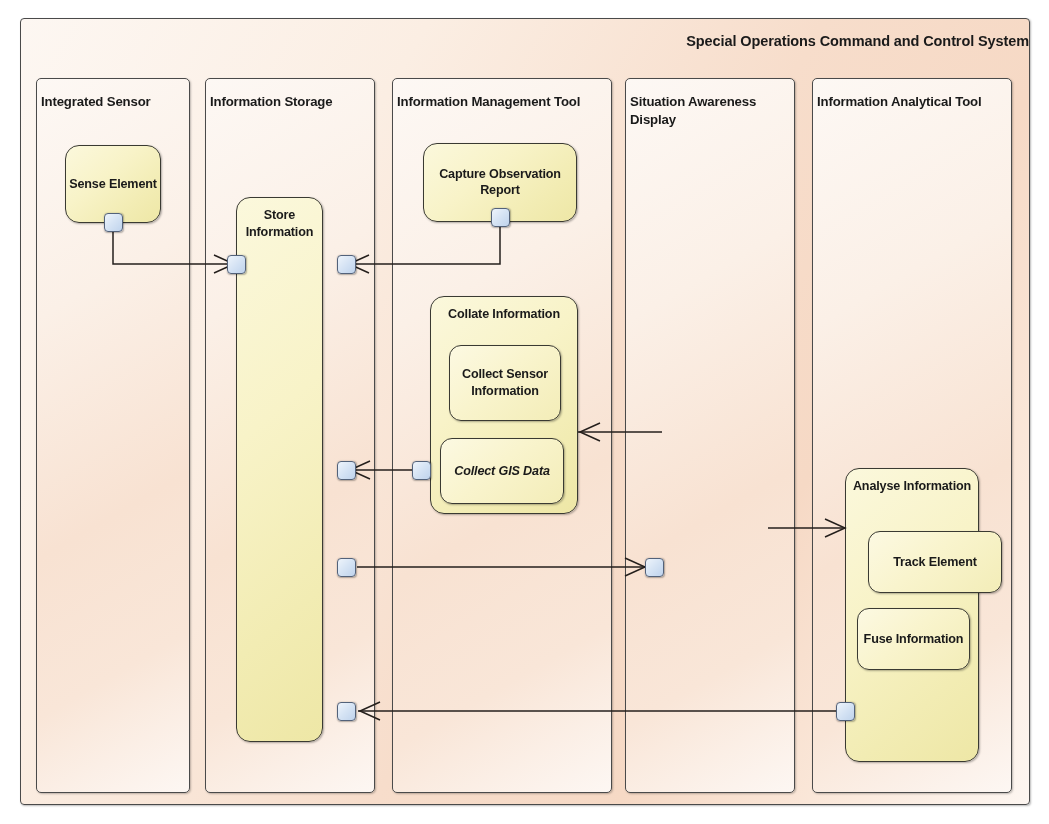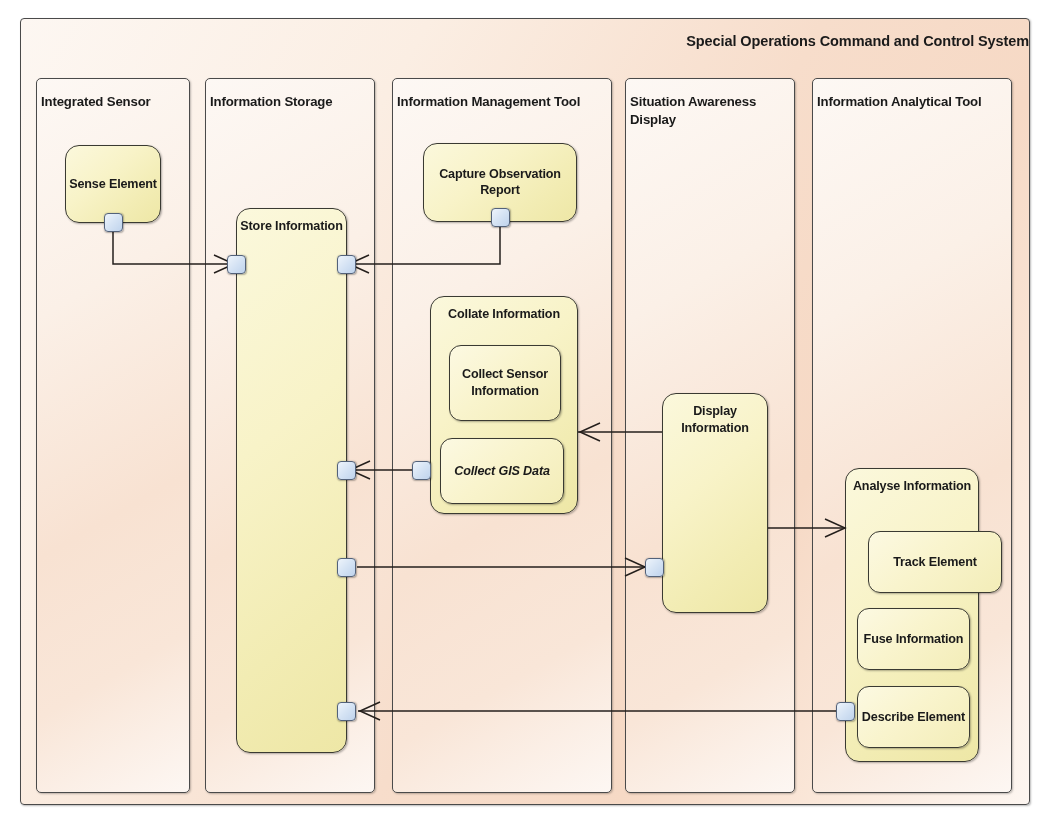--- a/index.html
+++ b/index.html
@@ -199,21 +199,21 @@
 
     <line x1="836" y1="711" x2="358" y2="711"></line>
     <path class="arrow-head" d="M 380,702 L 360,711 L 380,720"></path>
   </svg>
 
   <div class="node centered" style="left:65px; top:145px; width:96px; height:78px;">
     <div class="node-label">Sense Element</div>
   </div>
   <div class="port" style="left:104px; top:213px;"></div>
 
-  <div class="node" style="left:236px; top:208px; width:111px; height:545px;">
+  <div class="node" style="left:236px; top:197px; width:87px; height:545px;">
     <div class="node-label">Store Information</div>
   </div>
   <div class="port" style="left:227px; top:255px;"></div>
   <div class="port" style="left:337px; top:255px;"></div>
   <div class="port" style="left:337px; top:461px;"></div>
   <div class="port" style="left:337px; top:558px;"></div>
   <div class="port" style="left:337px; top:702px;"></div>
 
   <div class="node centered" style="left:423px; top:143px; width:154px; height:79px;">
     <div class="node-label">Capture Observation Report</div>
@@ -224,32 +224,26 @@
     <div class="node-label">Collate Information</div>
   </div>
   <div class="node inner centered" style="left:440px; top:345px; width:112px; height:76px;margin-left:9px;">
     <div class="node-label">Collect Sensor Information</div>
   </div>
   <div class="node inner centered" style="left:440px; top:438px; width:124px; height:66px;font-style:italic;">
     <div class="node-label">Collect GIS Data</div>
   </div>
   <div class="port" style="left:412px; top:461px;"></div>
 
-  <div class="node" style="left:662px; top:393px; width:106px; height:220px;">
-    <div class="node-label">Display Information</div>
-  </div>
   <div class="port" style="left:645px; top:558px;"></div>
 
   <div class="node" style="left:845px; top:468px; width:134px; height:294px;">
     <div class="node-label">Analyse Information</div>
   </div>
   <div class="node inner centered" style="left:857px; top:531px; width:134px; height:62px;margin-left:11px;">
     <div class="node-label">Track Element</div>
   </div>
   <div class="node inner centered" style="left:857px; top:608px; width:113px; height:62px;">
     <div class="node-label">Fuse Information</div>
   </div>
-  <div class="node inner centered" style="left:857px; top:686px; width:113px; height:62px;">
-    <div class="node-label">Describe Element</div>
-  </div>
   <div class="port" style="left:836px; top:702px;"></div>
 
 </div>
 
 </body></html>

